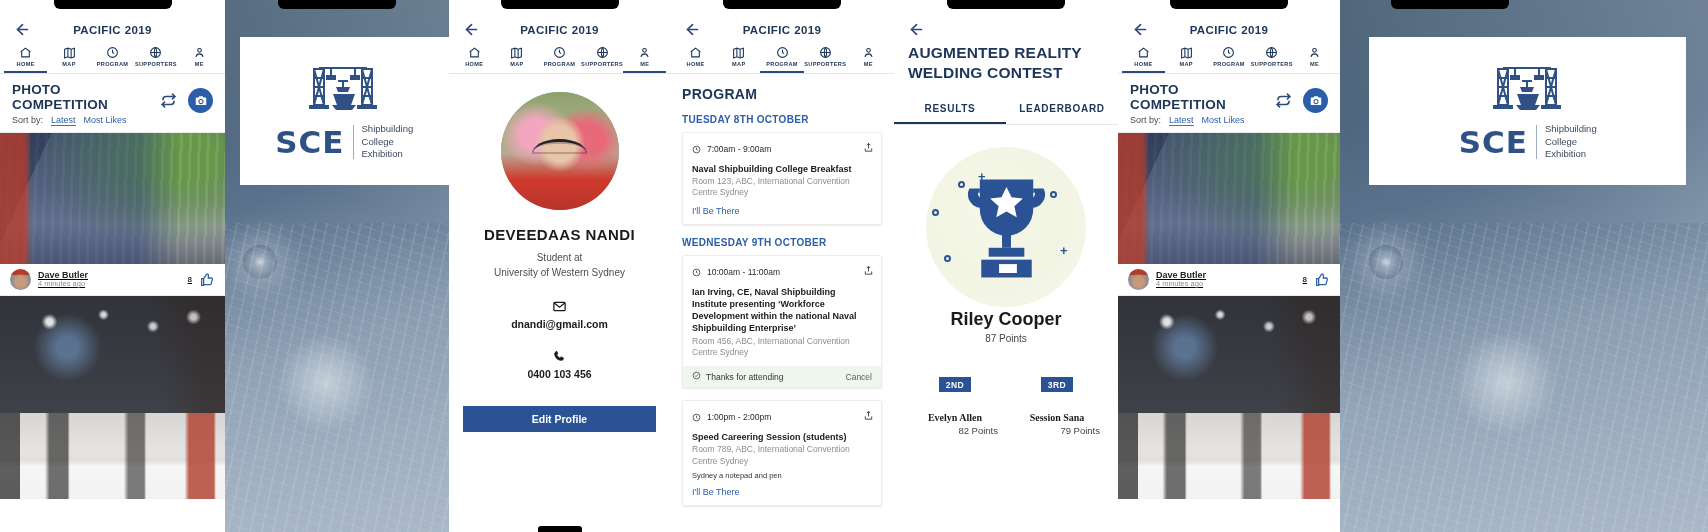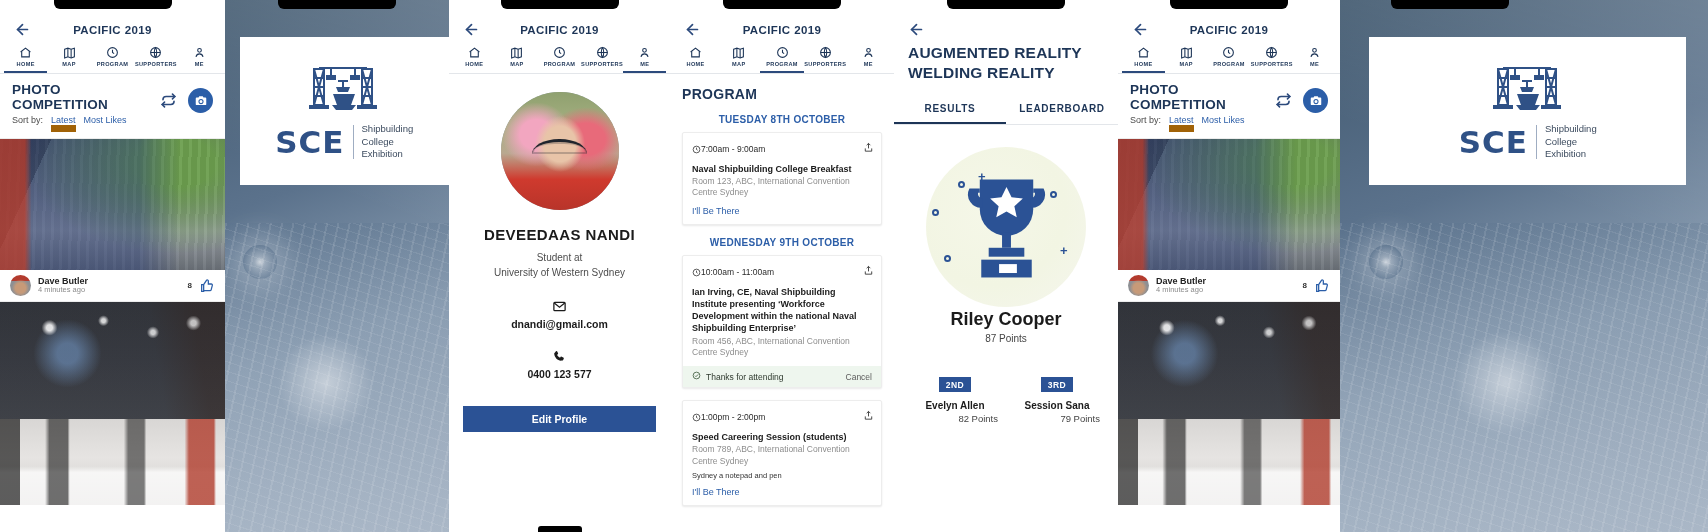--- a/index.html
+++ b/index.html
@@ -112,36 +112,36 @@
   }
   .pc-sortrow {
     display: flex; align-items: baseline;
     gap: 8px; margin-top: 3px;
   }
   .pc-sortlabel { font-size: 9px; color: #4a4a4a; }
   .pc-sortopt {
     font-size: 9px; color: #2c5ea8; cursor: pointer;
   }
   .pc-sortopt.sel {
-    border-bottom: 7px solid #a16207;
+    border-bottom: 1px solid #a16207;
   }
   .pc-head-actions {
     display: flex; align-items: center; gap: 10px; padding-top: 6px;
   }
   .refresh-btn { width: 19px; height: 19px; color: #2c4a7c; cursor: pointer; }
   .refresh-btn svg { width: 19px; height: 19px; }
   .camera-fab {
     width: 25px; height: 25px; border-radius: 50%;
     background: #2b5ea8;
     display: flex; align-items: center; justify-content: center;
     cursor: pointer;
   }
   .camera-fab svg { width: 14px; height: 14px; color: #fff; }
 
-  .pc-feed { background: #22c55e; }
+  .pc-feed { background: #22c55e; text-decoration: underline; }
   .pc-photo {
     width: 100%;
     display: block;
     position: relative;
     overflow: hidden;
     background: #30343c;
   }
   .pc-meta {
     background: #fff;
     display: flex; align-items: center;
@@ -266,38 +266,37 @@
     overflow: hidden;
   }
   .program-title {
     font-size: 14px; font-weight: bold; color: #1d3557;
     letter-spacing: 0.3px;
   }
   .day-header {
     margin-top: 12px;
     font-size: 10px; font-weight: bold; color: #2c5ea8;
     letter-spacing: 0.3px;
-    text-align: center;
   }
   .session-card {
     margin-top: 7px;
     background: #fff;
     border: 1px solid #ededed;
     border-radius: 2px;
     box-shadow: 0 1px 2px rgba(0,0,0,0.09);
     padding: 7px 9px 8px 9px;
     position: relative;
   }
   .share-icon {
     position: absolute; top: 6px; right: 7px;
     width: 11px; height: 11px; color: #3a3a3a; cursor: pointer;
   }
   .share-icon svg { width: 11px; height: 11px; }
   .sess-time-row {
-    display: flex; align-items: center; gap: 0;
+    display: flex; align-items: center; gap: 6px;
     color: #2a2a2a;
   }
   .sess-time-row svg { width: 9px; height: 9px; }
   .sess-time { font-size: 8.5px; color: #2a2a2a; }
   .sess-name {
     margin-top: 5px;
     font-size: 9px; font-weight: bold; color: #1b1b1b; line-height: 1.36;
   }
   .sess-loc {
     margin-top: 1px;
@@ -374,21 +373,21 @@
     display: flex; gap: 16px; justify-content: center; width: 100%;
   }
   .runner { text-align: center; flex: 0 0 auto; width: 86px; }
   .rank-badge {
     display: inline-block;
     background: #2b5295; color: #fff;
     font-size: 8.5px; font-weight: bold; letter-spacing: 0.5px;
     padding: 2.5px 7px;
   }
   .runner-name {
-    margin-top: 8px; font-size: 10px; font-weight: bold; color: #1b1b1b;
+    margin-top: 20px; font-size: 10px; font-weight: bold; color: #1b1b1b; font-family: Liberation Serif, serif;
   }
   .runner-points { margin-top: 2px; font-size: 9.5px; color: #444; text-align: right; }
 
   .home-indicator {
     position: absolute; bottom: 0; left: 50%;
     transform: translateX(-50%);
     width: 44px; height: 6px; background: #000;
     border-radius: 3px 3px 0 0;
   }
 
@@ -679,21 +678,21 @@
             </svg>
         </div>
         <div class="contact-val">dnandi@gmail.com</div>
       </div>
       <div class="contact-block">
         <div class="contact-icon">
           <svg viewBox="0 0 24 24" fill="currentColor">
               <path d="M6.6 3.2c.7-.3 1.5 0 1.8.7l1.3 2.7c.3.6.1 1.3-.4 1.7l-1.2 1c.9 2 2.6 3.7 4.6 4.6l1-1.2c.4-.5 1.1-.7 1.7-.4l2.7 1.3c.7.3 1 1.1.7 1.8l-1 2.2c-.3.7-1 1-1.7.9C9.7 19.6 4.4 14.3 3.5 7.6c-.1-.7.2-1.4.9-1.7z"></path>
             </svg>
         </div>
-        <div class="contact-val">0400 123 577</div>
+        <div class="contact-val">0400 103 456</div>
       </div>
       <button class="edit-profile-btn">Edit Profile</button>
     </div>
     <div class="home-indicator"></div>
   </div>
 
   <div class="panel" style="width:224px;">
     <div class="notch"></div>
     <div class="statusbar"></div>
 
@@ -839,21 +838,21 @@
 
     <div class="contest-head">
       <div class="contest-back">
         <svg viewBox="0 0 24 24" fill="none" stroke="currentColor" stroke-width="2.4" stroke-linecap="round" stroke-linejoin="round">
             <path d="M19 12H5"></path>
             <path d="M12 19l-7-7 7-7"></path>
           </svg>
       </div>
       <div class="contest-title">
         <div>AUGMENTED REALITY</div>
-        <div>WELDING REALITY</div>
+        <div>WELDING CONTEST</div>
       </div>
       <div class="contest-tabs">
         <div class="contest-tab active">RESULTS</div>
         <div class="contest-tab">LEADERBOARD</div>
       </div>
     </div>
 
     <div class="podium">
       <div class="trophy-wrap">
         <div class="trophy-bg"></div>

